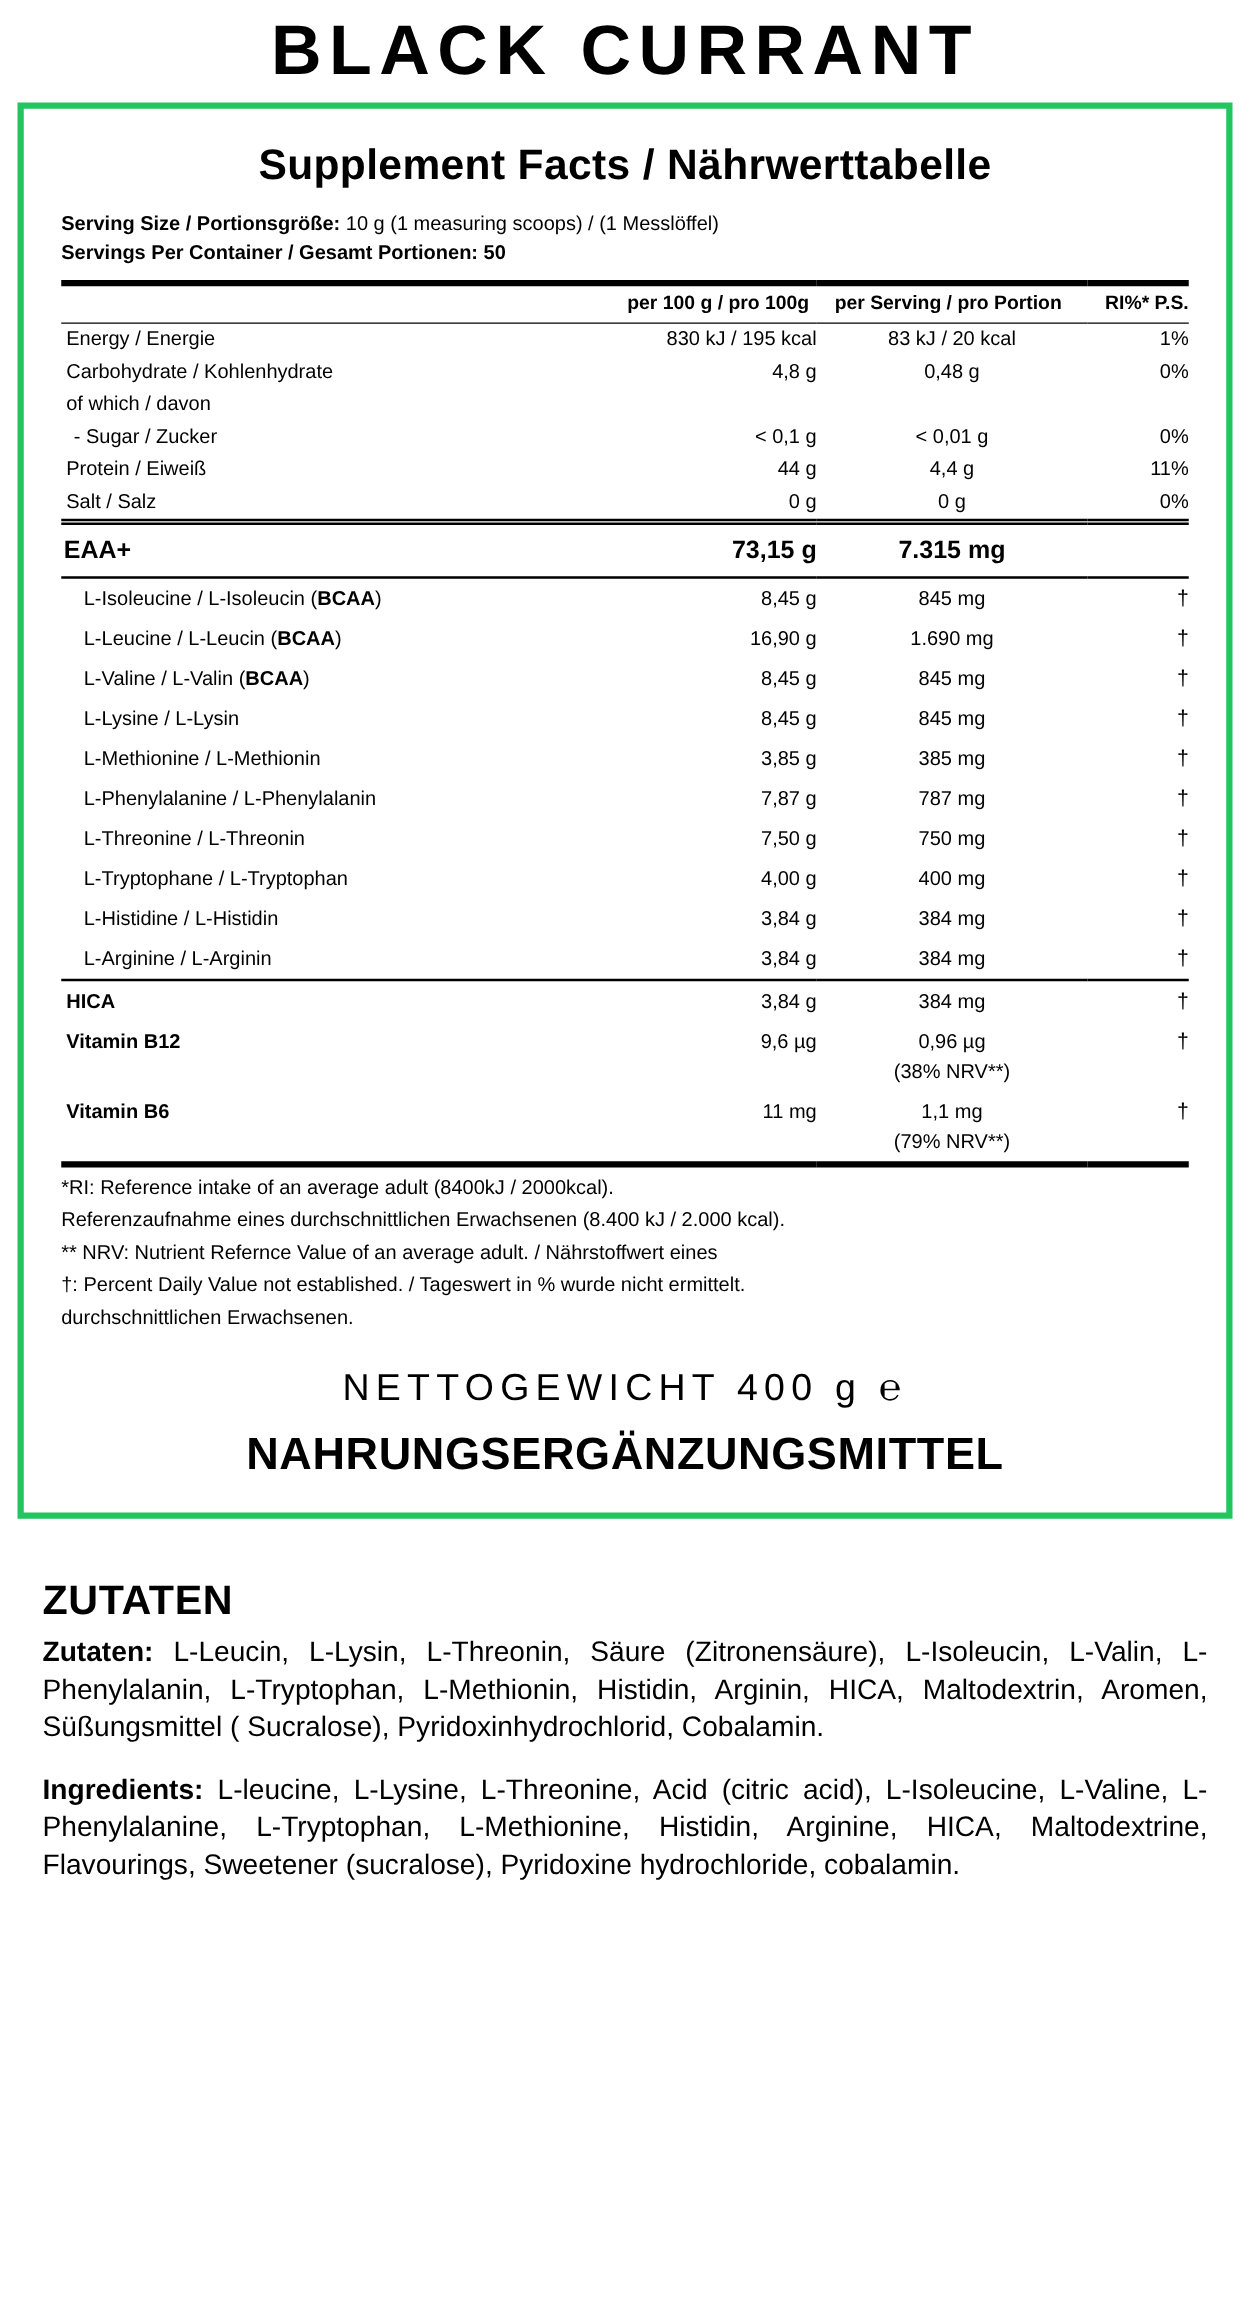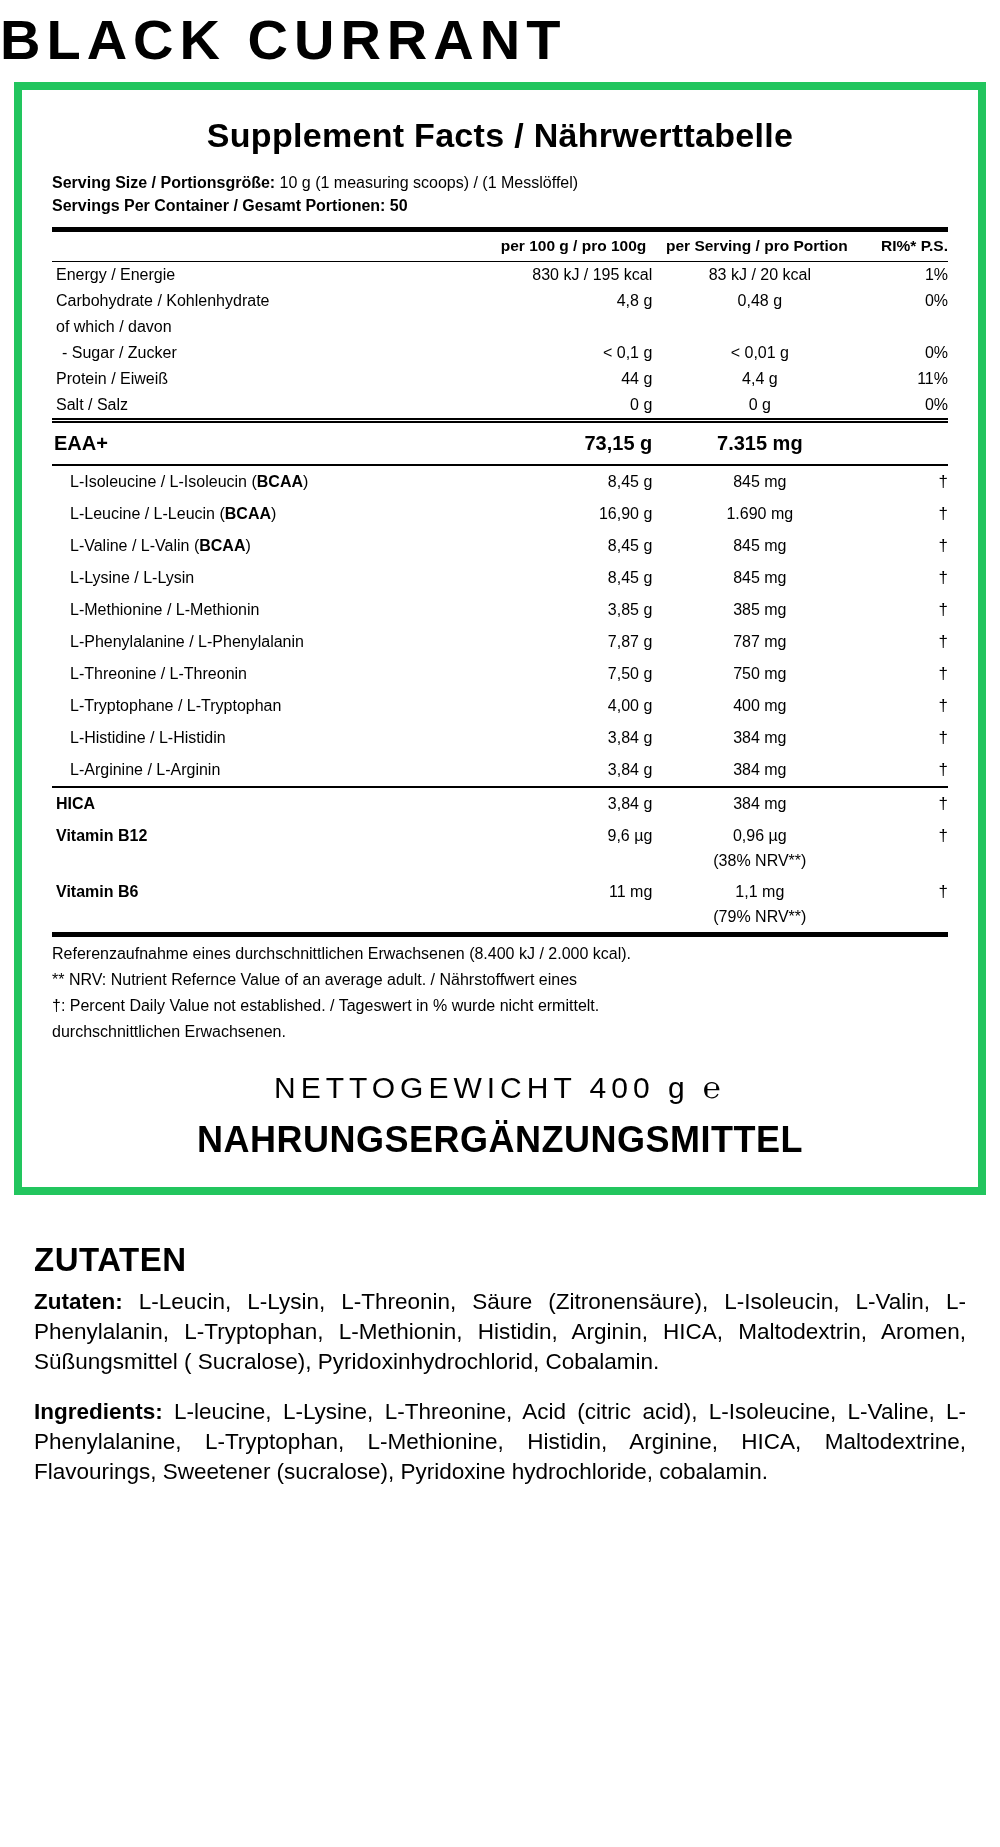--- a/index.html
+++ b/index.html
@@ -16,30 +16,31 @@
     position: relative;
     padding: 0;
     background: #fff;
   }
 
   
   .flavour-title {
     font-size: 56px;
     font-weight: 700;
     letter-spacing: 6px;
+    text-align: center;
     line-height: 1;
     padding-top: 12px;
     padding-bottom: 14px;
     white-space: nowrap;
   }
 
   
   .panel {
     margin: 0 14px;
-    border: 8px solid #22c55e;
+    border: 5px solid #22c55e;
     padding: 26px 30px 22px 30px;
   }
 
   .panel-title {
     font-size: 34px;
     font-weight: 700;
     text-align: center;
     letter-spacing: 0.3px;
     margin-bottom: 16px;
   }
@@ -325,20 +326,21 @@
             <td class="col-serv">(79% NRV**)</td>
             <td class="col-ri"></td>
           </tr>
           <tr class="rule-thick">
             <td colspan="4"></td>
           </tr>
         </tbody>
     </table>
 
     <div class="footnotes">
+        <div>*RI: Reference intake of an average adult (8400kJ / 2000kcal).</div>
         <div>Referenzaufnahme eines durchschnittlichen Erwachsenen (8.400 kJ / 2.000 kcal).</div>
         <div>** NRV: Nutrient Refernce Value of an average adult. / Nährstoffwert eines</div>
         <div>†: Percent Daily Value not established. / Tageswert in % wurde nicht ermittelt.</div>
         <div>durchschnittlichen Erwachsenen.</div>
       </div>
 
     <div class="netweight">NETTOGEWICHT 400 g ℮</div>
     <div class="suppl-word">NAHRUNGSERGÄNZUNGSMITTEL</div>
 
   </div>

